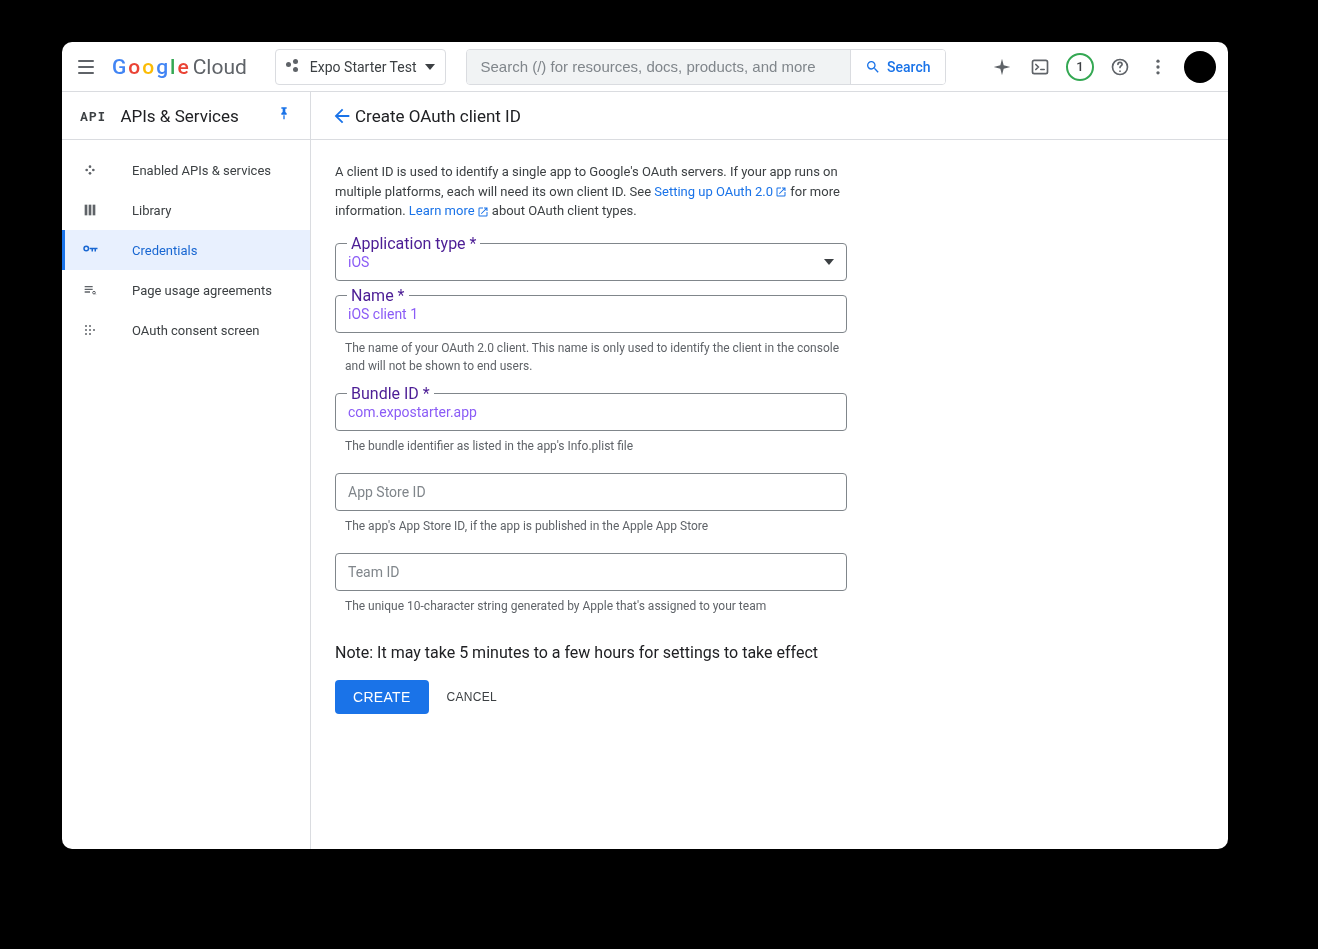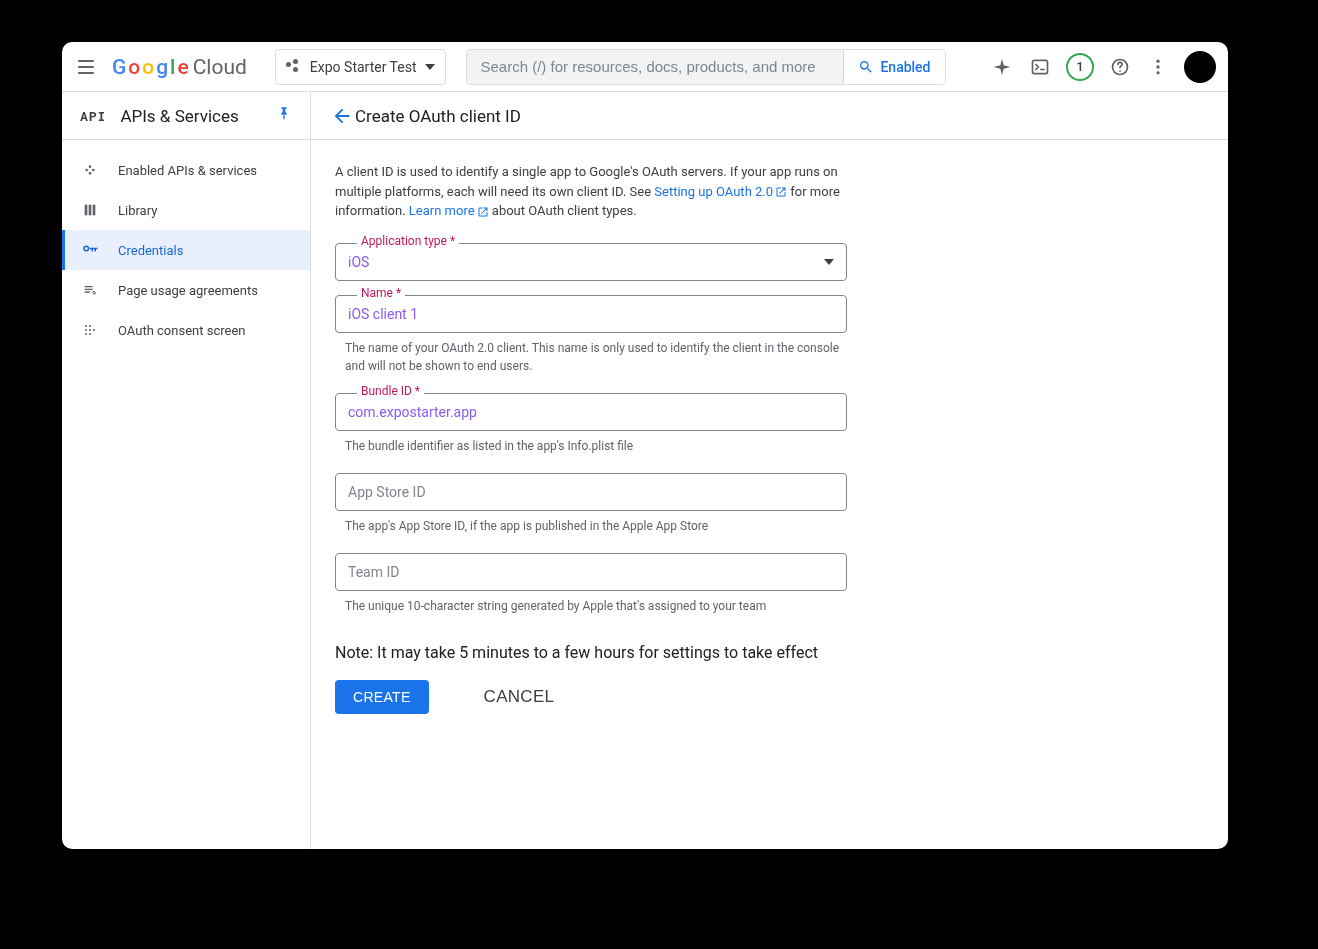--- a/index.html
+++ b/index.html
@@ -76,48 +76,48 @@
 .badge-circle{width:28px;height:28px;border:2px solid #34a853;border-radius:50%;display:flex;align-items:center;justify-content:center;font-size:13px;color:#3c4043;font-weight:500;}
 .avatar{width:32px;height:32px;border-radius:50%;background:#000;}
 
 .body { flex:1; display:flex; overflow:hidden;}
 .sidebar { width:249px; border-right:1px solid #dadce0; display:flex; flex-direction:column;}
 .sidebar-header { height:48px; border-bottom:1px solid #dadce0; display:flex; align-items:center; padding:0 18px; gap:14px;}
 .api-badge { font-family:'Roboto Mono',monospace; font-weight:700; font-size:13px; letter-spacing:1px; color:#3c4043;}
 .sidebar-title { font-size:17px; color:#202124; flex:1;}
 .pin-icon{color:#1a73e8;}
 .sidebar-menu{padding-top:10px;}
-.menu-item{height:40px;display:flex;align-items:center;padding:0 18px;gap:18px;cursor:pointer;font-size:13px;color:#3c4043;}
+.menu-item{height:40px;display:flex;align-items:center;padding:0 18px;gap:32px;cursor:pointer;font-size:13px;color:#3c4043;}
 .menu-item .micon{width:20px;display:flex;justify-content:center;color:#5f6368;}
 .menu-item.active{background:#e8f0fe;color:#1967d2;border-left:3px solid #1a73e8;padding-left:15px;}
 .menu-item.active .micon{color:#1967d2;}
 
 .main{flex:1;display:flex;flex-direction:column;overflow:auto;}
 .main-header{height:48px;border-bottom:1px solid #dadce0;display:flex;align-items:center;padding:0 20px;gap:2px;}
 .back-arrow{color:#1a73e8;cursor:pointer;display:flex;}
 .main-title{font-size:17px;color:#202124;}
 .content{padding:22px 24px;max-width:560px;}
 .intro{font-size:13px;line-height:1.5;color:#3c4043;margin-bottom:22px;}
 .intro a{color:#1a73e8;text-decoration:none;}
 .extlink-icon{width:12px;height:12px;display:inline-block;vertical-align:middle;margin-left:2px;}
 .field{position:relative;margin-bottom:6px;}
-.field-label{position:absolute;top:-9px;left:22px;background:#fff;padding:0 4px;font-size:12px;color:#be185d;}
+.field-label{position:absolute;top:-9px;left:12px;background:#fff;padding:0 4px;font-size:16px;color:#4c1d95;}
 .field-input, .field-select{
   width:100%;height:38px;border:1px solid #80868b;border-radius:4px;padding:0 12px;font-size:14px;color:#8b5cf6;outline:none;background:#fff;
   display:flex;align-items:center;justify-content:space-between;
 }
 .field-input::placeholder{color:#80868b;}
 .field-select .caret{width:0;height:0;border-left:5px solid transparent;border-right:5px solid transparent;border-top:6px solid #3c4043;}
 .helper{font-size:12px;color:#5f6368;margin:6px 0 18px 10px;line-height:1.5;}
 .field-group{margin-bottom:14px;}
 .field-group.nomargin{margin-bottom:0;}
 .note{font-size:16px;color:#202124;margin-top:28px;margin-bottom:18px;}
 .actions{display:flex;gap:18px;align-items:center;}
 .btn-primary{background:#1a73e8;color:#fff;border:none;height:34px;padding:0 18px;border-radius:4px;font-size:14px;font-weight:500;letter-spacing:.3px;cursor:pointer;}
-.btn-secondary{background:transparent;border:none;color:#3c4043;font-size:17px;font-weight:500;letter-spacing:.3px;cursor:pointer;margin-left:37px;}
+.btn-secondary{background:transparent;border:none;color:#3c4043;font-size:12px;font-weight:500;letter-spacing:.3px;cursor:pointer;}
 input.field-input{font-family:inherit;}
 </style>
 </head>
 <body>
 
 <div class="window">
 
   <div class="topbar">
     <div class="hamburger">
       <span></span>
@@ -139,21 +139,21 @@
         </span>
       <span>Expo Starter Test</span>
       <span class="caret"></span>
     </div>
     <div class="searchbar">
       <input type="text" placeholder="Search (/) for resources, docs, products, and more" style="">
       <div class="sbtn">
         <svg viewBox="0 0 24 24">
             <path d="M15.5 14h-.79l-.28-.27A6.471 6.471 0 0016 9.5 6.5 6.5 0 109.5 16c1.61 0 3.09-.59 4.23-1.57l.27.28v.79l5 4.99L20.49 19l-4.99-5zm-6 0C7.01 14 5 11.99 5 9.5S7.01 5 9.5 5 14 7.01 14 9.5 11.99 14 9.5 14z"></path>
           </svg>
-        <span>Enabled</span>
+        <span>Search</span>
       </div>
     </div>
     <div class="topbar-right">
       <div class="ticon">
         <svg width="20" height="20" viewBox="0 0 24 24" fill="#5f6368">
             <path d="M12 2l2 8 8 2-8 2-2 8-2-8-8-2 8-2z"></path>
           </svg>
       </div>
       <div class="ticon">
         <svg width="20" height="20" viewBox="0 0 24 24" fill="none" stroke="#5f6368" stroke-width="2">

